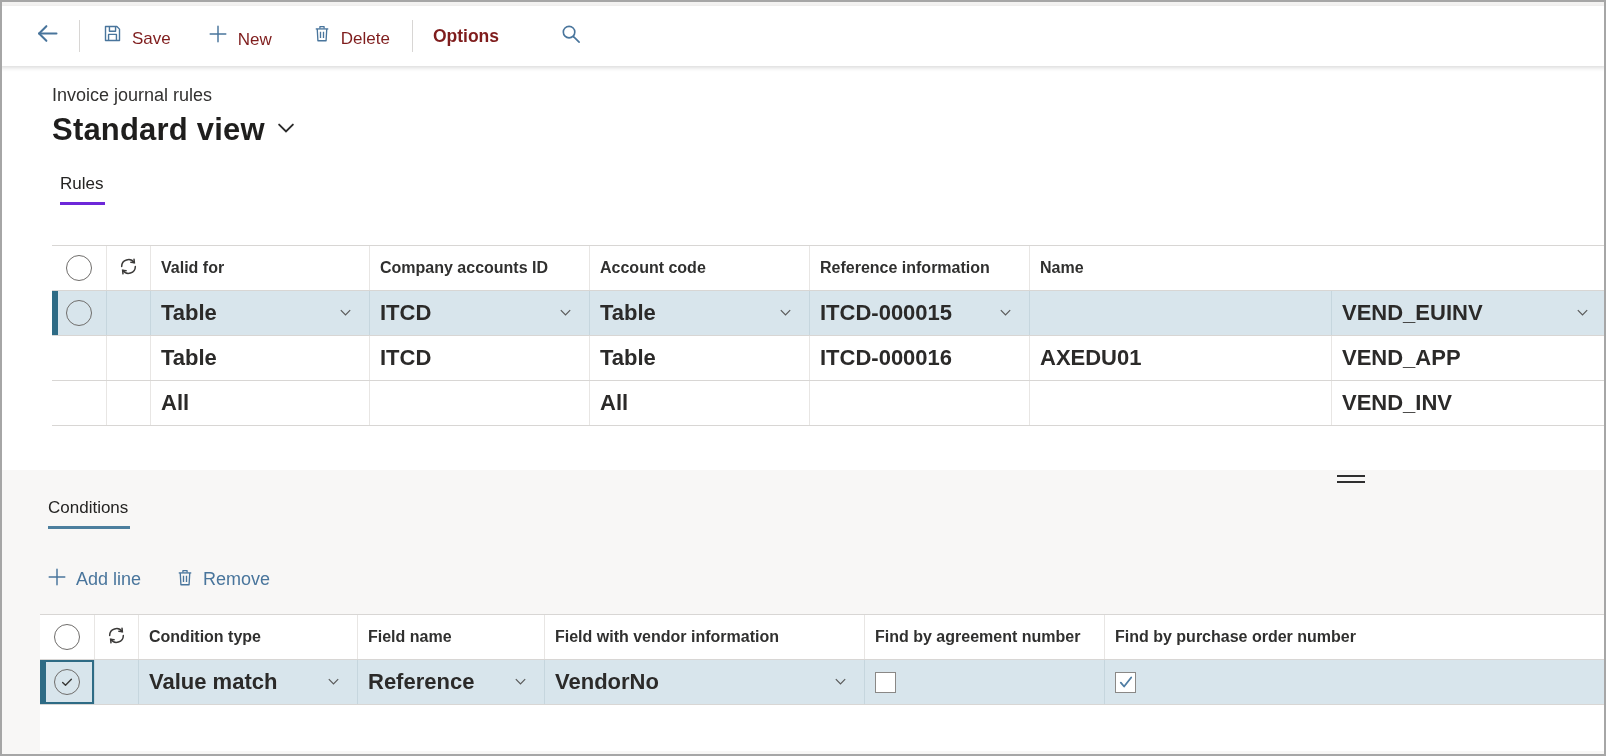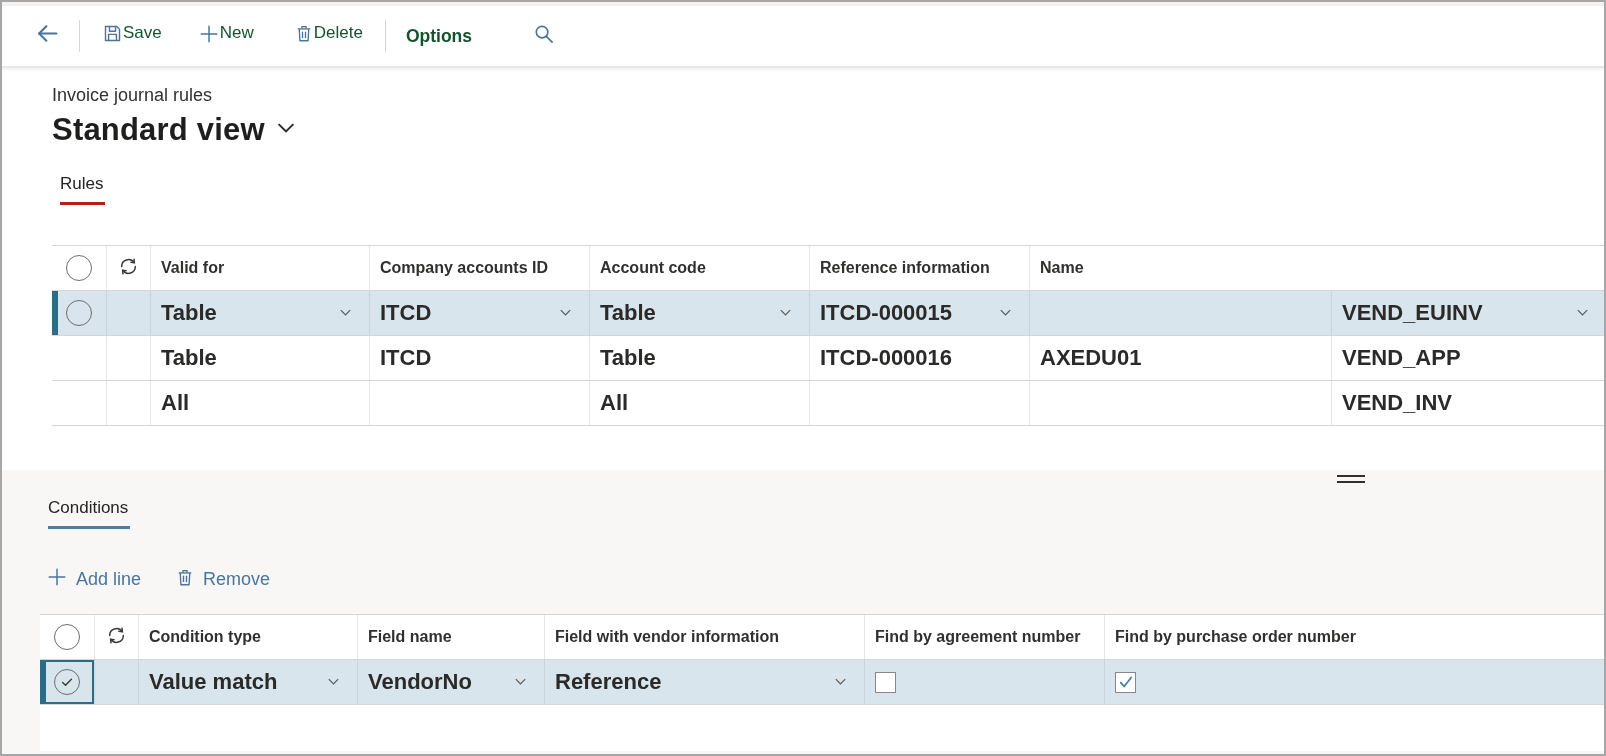--- a/index.html
+++ b/index.html
@@ -13,34 +13,34 @@
   .screen { position:absolute; inset:0; background:#fff; }
   .frame-border { position:absolute; inset:0; border:2px solid #a6a6a6; pointer-events:none; z-index:50; }
 
   
   .topstrip { position:absolute; top:0; left:0; right:0; height:6px; background:#f3f2f1; }
   .toolbar {
     position:absolute; top:6px; left:0; right:0; height:60px;
     background:#fff; display:flex; align-items:center; padding-left:24px;
     box-shadow:0 2px 4px rgba(0,0,0,0.14); z-index:5;
   }
-  .tb-btn { display:flex; align-items:flex-start; font-size:17px; color:#14532d;
+  .tb-btn { display:flex; align-items:flex-end; gap:9px; font-size:17px; color:#7f1d1d;
             background:none; border:none; padding:8px 10px; cursor:pointer; font-family:inherit; }
   .tb-btn.bold { font-weight:700; font-size:17.5px; }
   .tb-div { width:1px; height:32px; background:#d8d6d4; margin:0 8px; }
 
   .right-strip { position:absolute; top:66px; right:2px; width:38px; height:175px; background:#f7f6f5; z-index:1; }
 
   
   .content { position:absolute; top:66px; left:12px; right:0; height:404px; background:#fff; z-index:2; }
   .caption { margin:19px 0 0 40px; font-size:18px; color:#323130; }
   .title-row { margin:6px 0 0 40px; display:flex; align-items:center; gap:10px; cursor:pointer; }
   .title-row .t { font-size:31px; font-weight:700; color:#1f1e1d; letter-spacing:0.2px; }
   .tab { display:inline-block; margin:26px 0 0 48px; font-size:17px; color:#252423;
-         padding:0 2px 8px 0; border-bottom:3px solid #b91c1c; cursor:pointer; }
+         padding:0 2px 8px 0; border-bottom:3px solid #6d28d9; cursor:pointer; }
 
   
   .grid { margin-left:40px; border-top:1px solid #d8d6d4; background:#fff; }
   .g-row { display:grid; position:relative; height:45px; border-bottom:1px solid #d8d6d4; background:#fff; }
   .rules-cols { grid-template-columns:55px 44px 219px 220px 220px 220px 302px minmax(0,1fr); }
   .cond-cols  { grid-template-columns:55px 44px 219px 187px 320px 240px minmax(0,1fr); }
   .cell { display:flex; align-items:center; padding:0 10px; border-right:1px solid #e8e6e4;
           font-size:22px; color:#2b2a29; overflow:hidden; white-space:nowrap;font-weight:bold; }
   .g-row .cell:last-child { border-right:none; }
   .cell.center { justify-content:center; padding:0; }
@@ -312,27 +312,27 @@
           </span>
         </div>
         <div class="cell"></div>
         <div class="cell dd">
           <span>Value match</span>
           <span><svg width="15" height="15" viewBox="0 0 16 16" fill="none" stroke="#5a5a5a" stroke-width="1.3">
                 <path d="M3 5.5l5 5 5-5"></path>
               </svg></span>
         </div>
         <div class="cell dd">
+          <span>Reference</span>
+          <span><svg width="15" height="15" viewBox="0 0 16 16" fill="none" stroke="#5a5a5a" stroke-width="1.3">
+                <path d="M3 5.5l5 5 5-5"></path>
+              </svg></span>
+        </div>
+        <div class="cell dd">
           <span>VendorNo</span>
-          <span><svg width="15" height="15" viewBox="0 0 16 16" fill="none" stroke="#5a5a5a" stroke-width="1.3">
-                <path d="M3 5.5l5 5 5-5"></path>
-              </svg></span>
-        </div>
-        <div class="cell dd">
-          <span>Reference</span>
           <span><svg width="15" height="15" viewBox="0 0 16 16" fill="none" stroke="#5a5a5a" stroke-width="1.3">
                 <path d="M3 5.5l5 5 5-5"></path>
               </svg></span>
         </div>
         <div class="cell">
           <span class="checkbox"></span>
         </div>
         <div class="cell">
           <span class="checkbox">
             <svg width="16" height="16" viewBox="0 0 16 16" fill="none" stroke="#4f7da3" stroke-width="1.8" stroke-linecap="round" stroke-linejoin="round">

